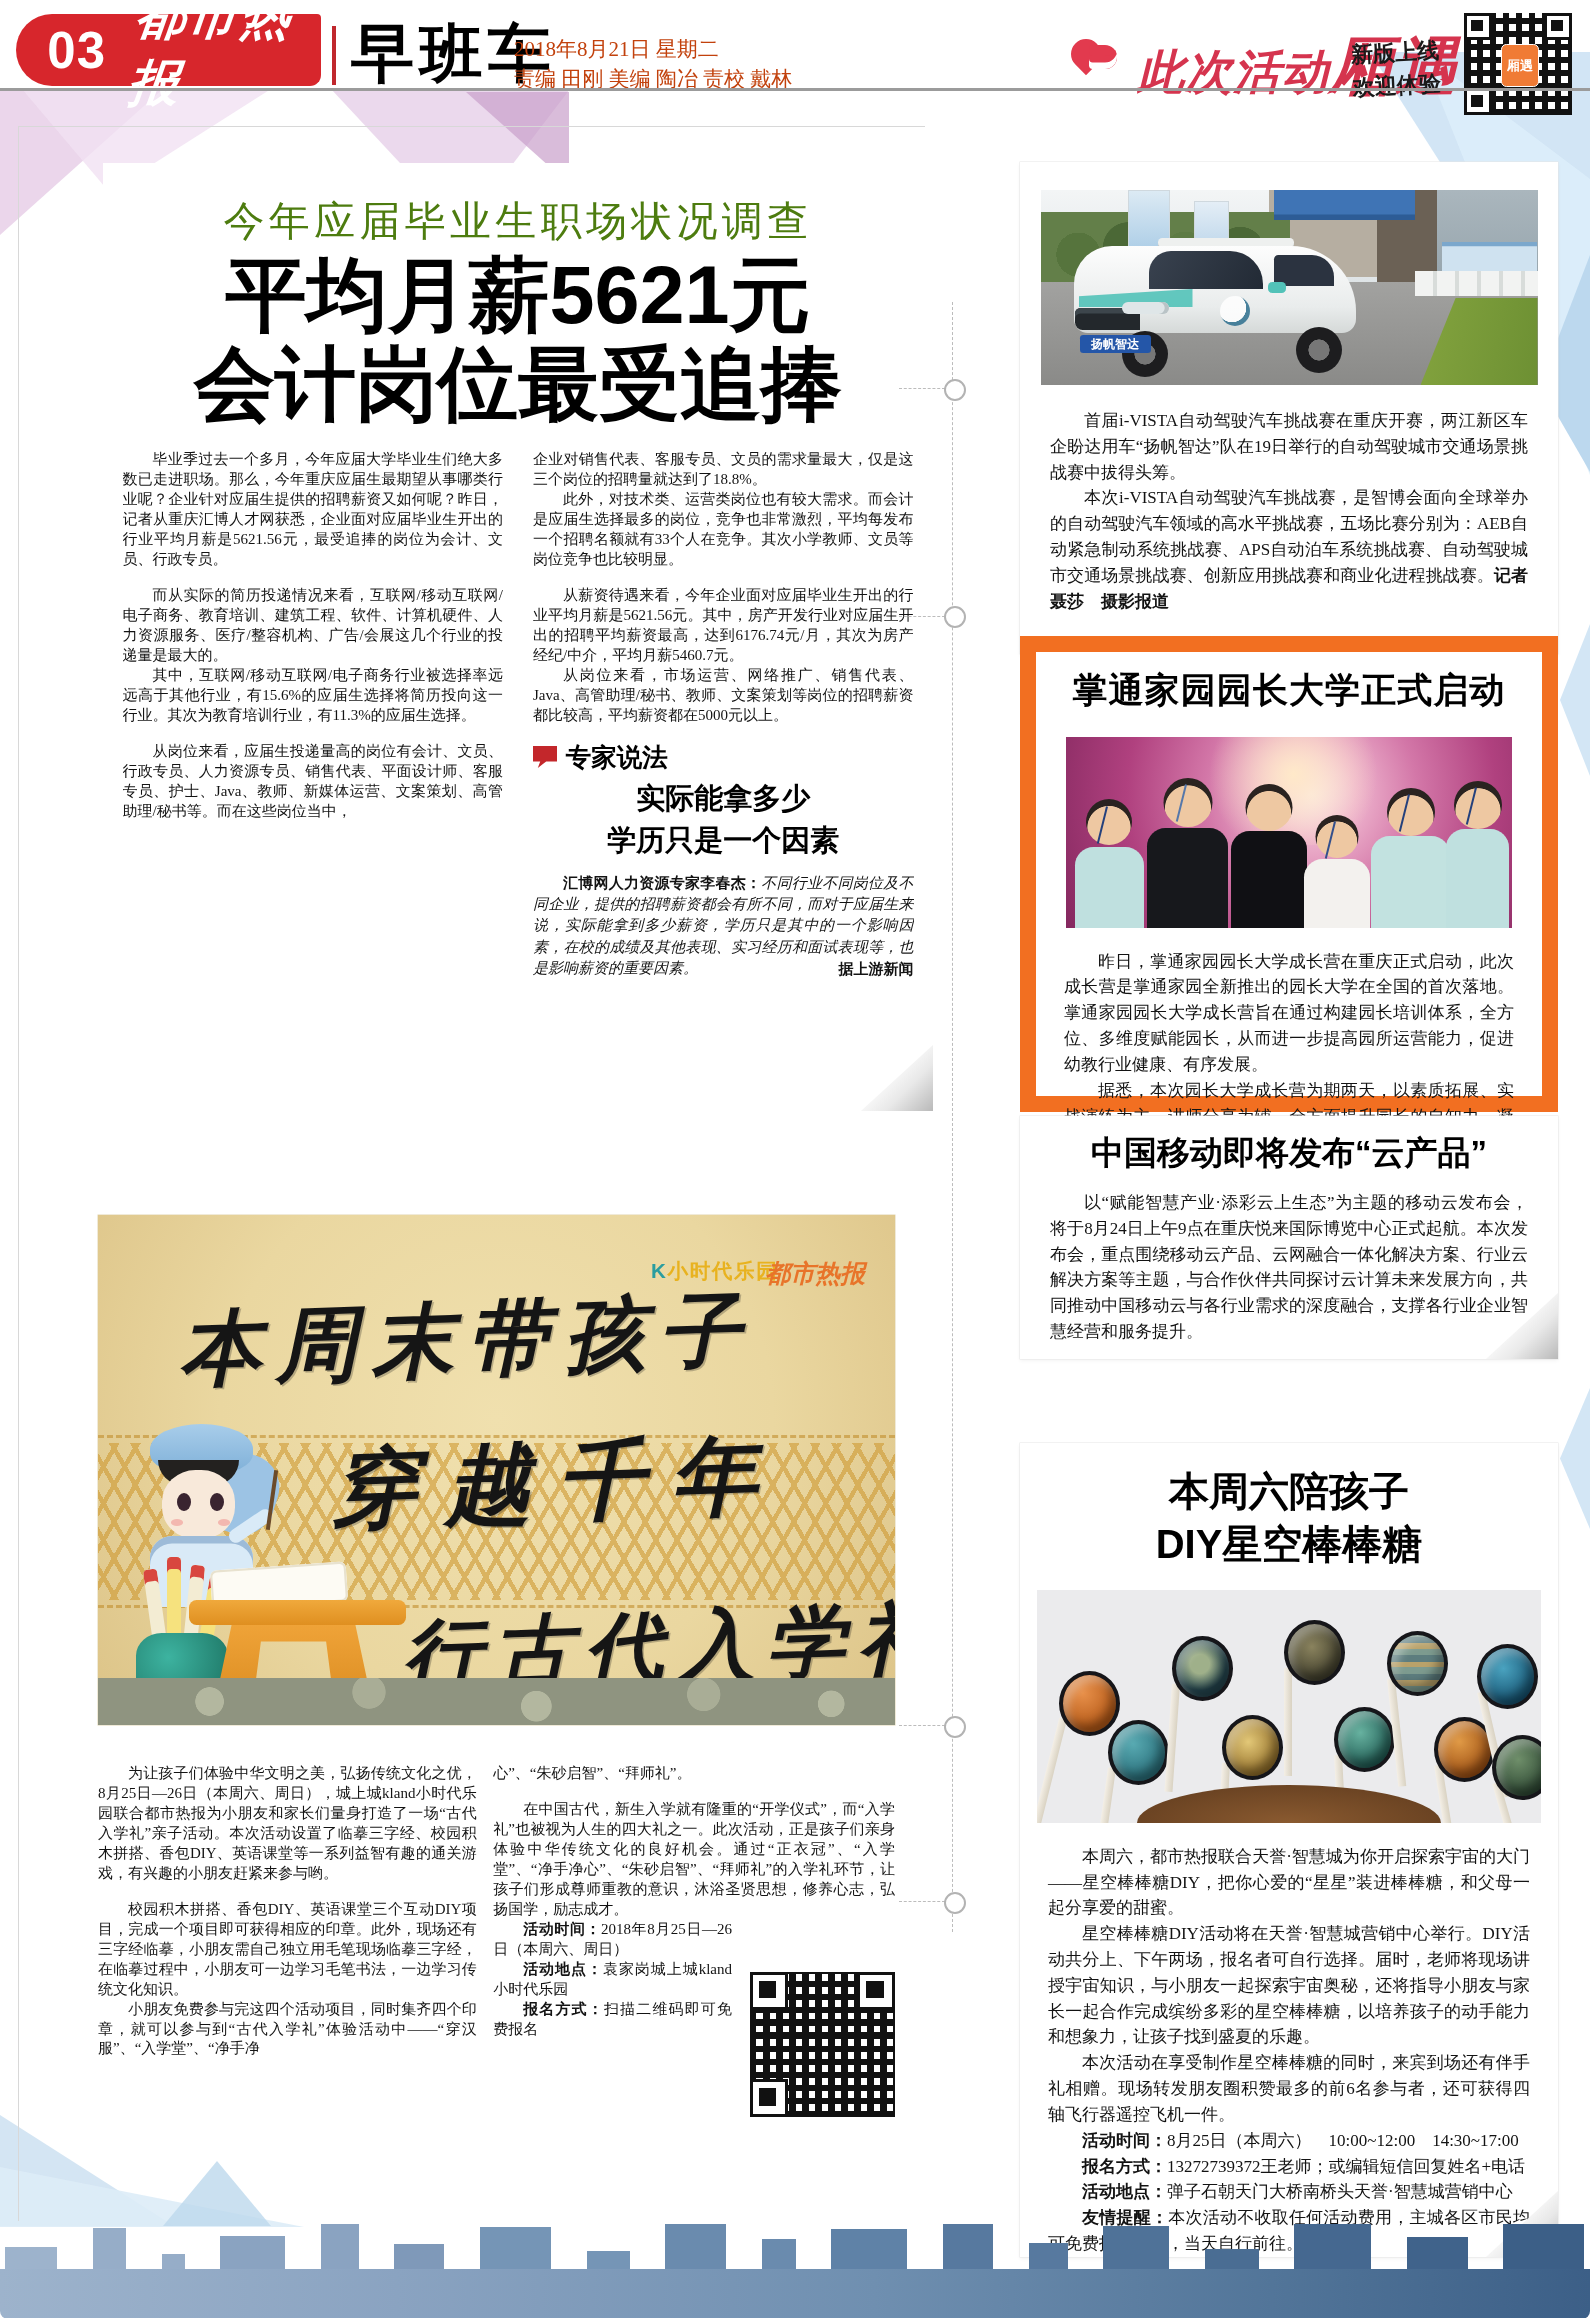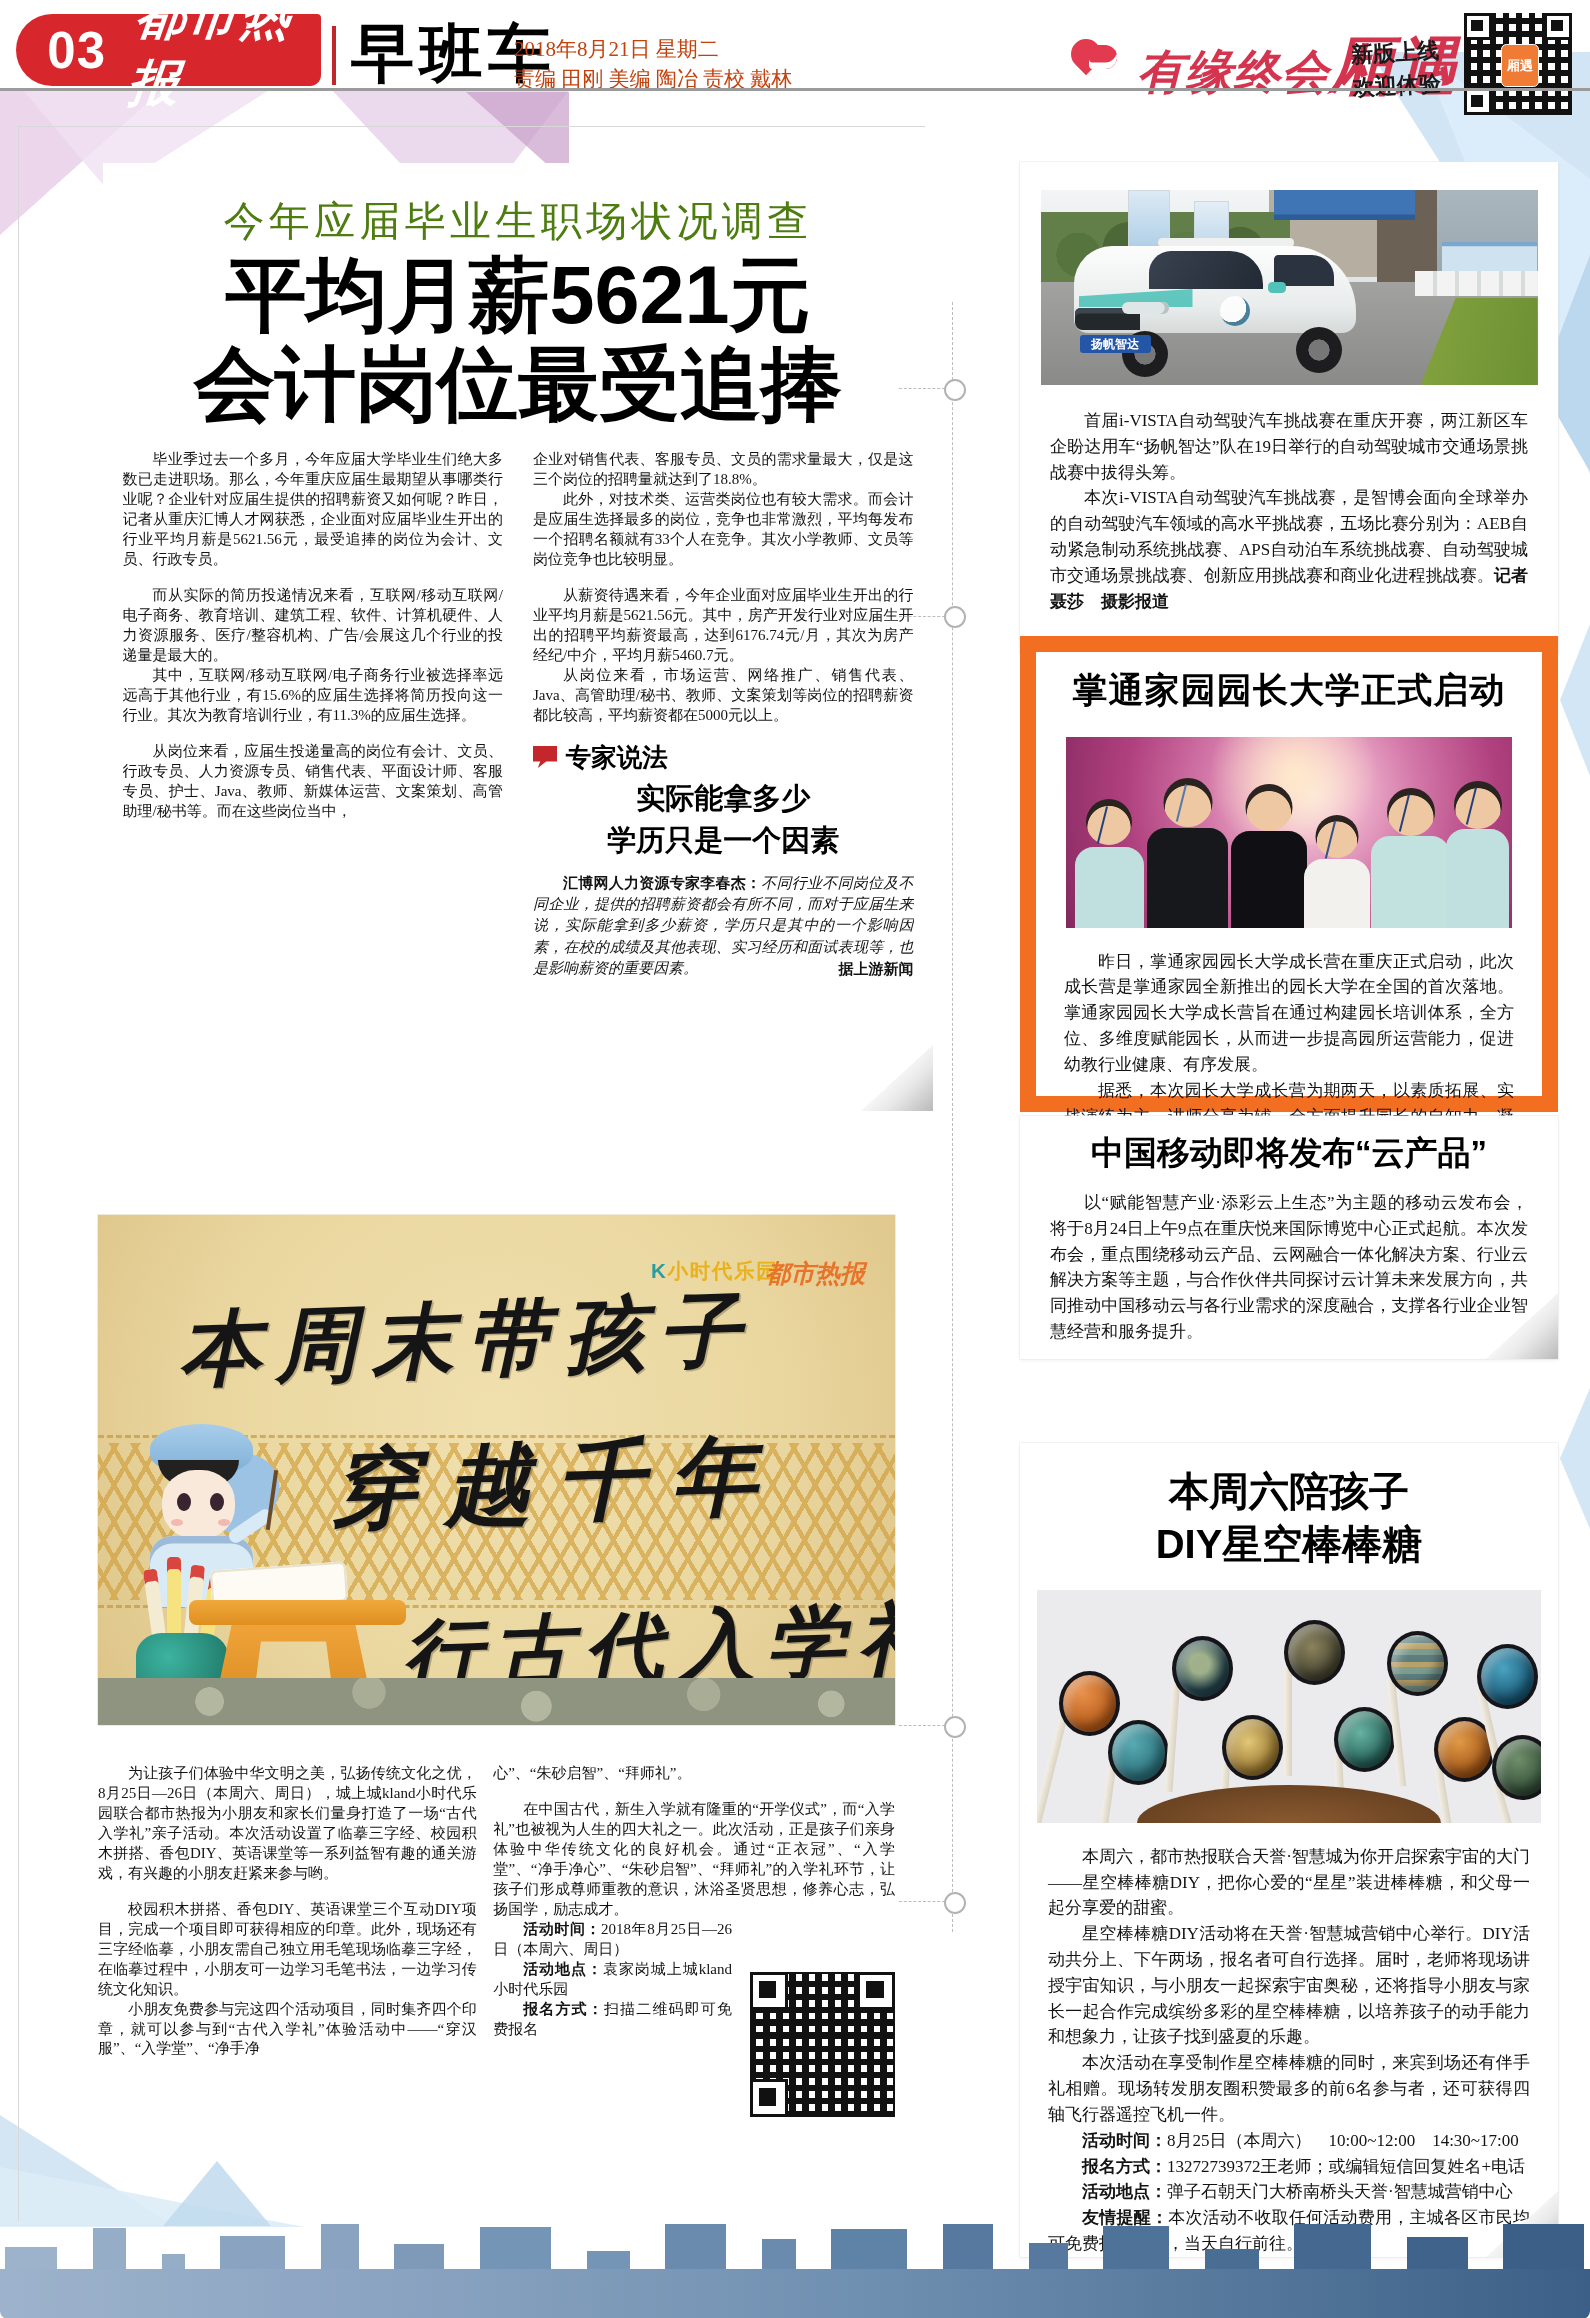--- a/index.html
+++ b/index.html
@@ -204,21 +204,21 @@
     <span id="hdr-masthead">都市热报</span>
   </div>
   <div class="abs" id="hdr-divider"></div>
   <div class="abs" id="hdr-edition">早班车</div>
   <div class="abs" id="hdr-date">
     <div>2018年8月21日 星期二</div>
     <div>责编 田刚 美编 陶冶 责校 戴林</div>
   </div>
   <div class="abs" id="promo-heart"></div>
   <div class="abs" id="promo-slogan">
-    <span class="s1">有缘终会</span><span class="s2">厢遇</span>
+    <span class="s1">此次活动</span><span class="s2">厢遇</span>
   </div>
   <div class="abs" id="promo-note">
     <div>新版上线</div>
     <div>欢迎体验</div>
   </div>
   <div class="abs qr" id="hdr-qr">
     <div class="eye tl"></div>
     <div class="eye tr"></div>
     <div class="eye bl"></div>
     <div id="hdr-qr-logo">厢遇</div>

